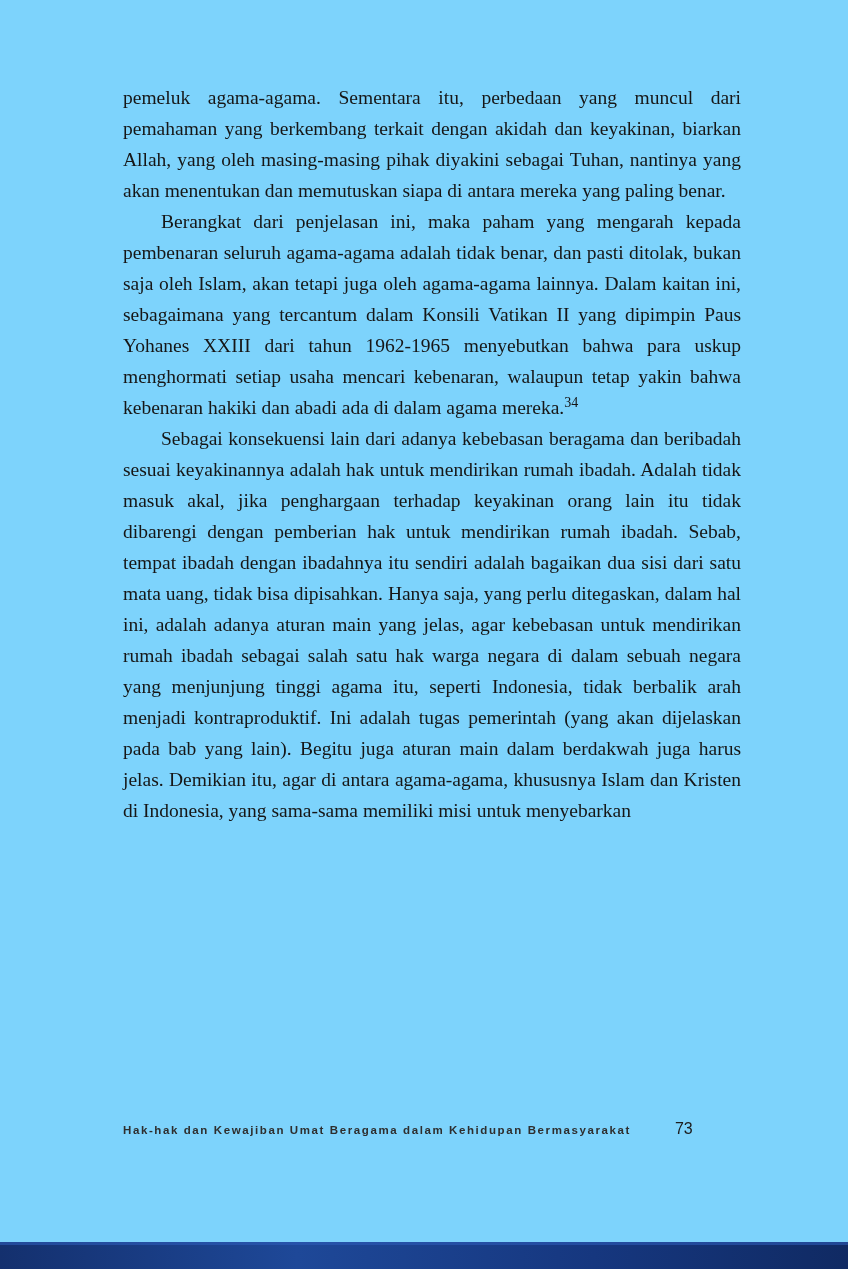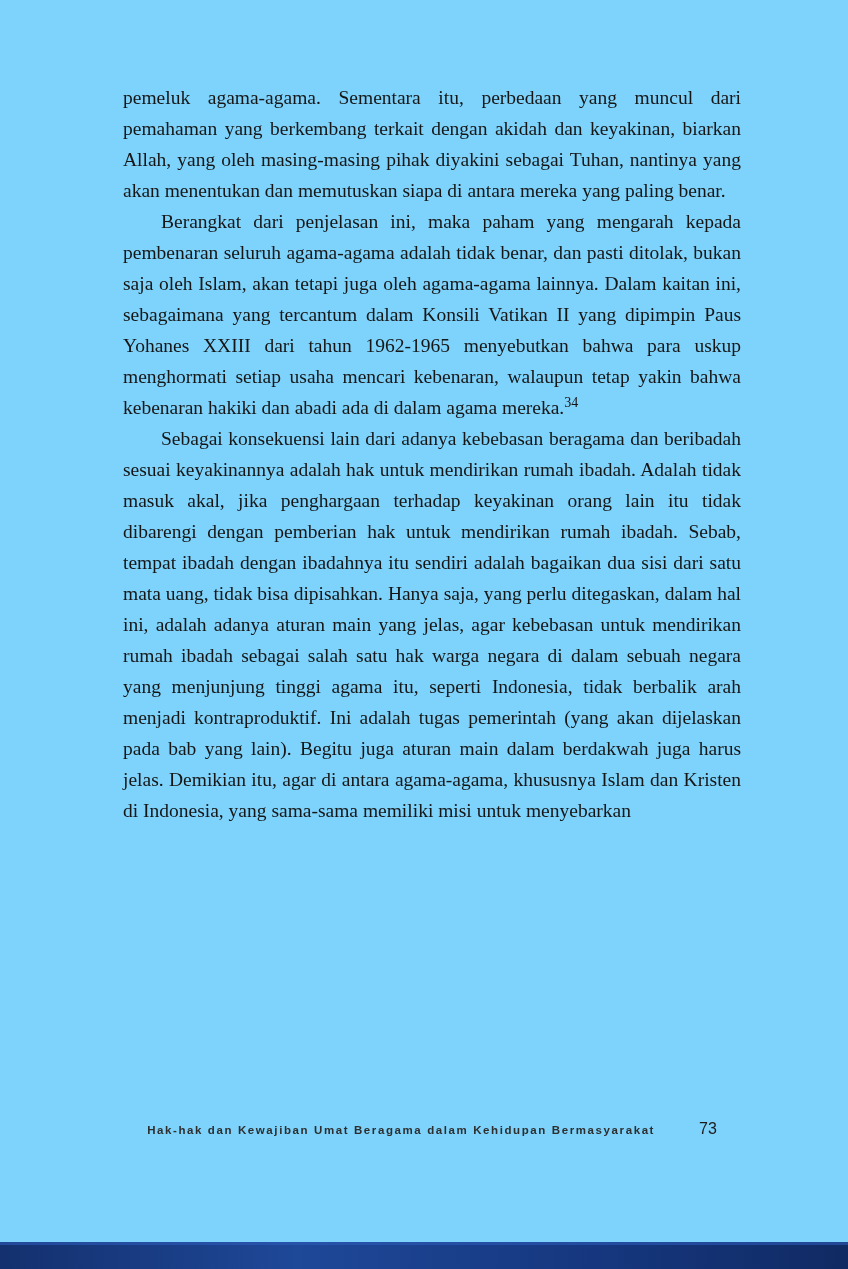--- a/index.html
+++ b/index.html
@@ -37,21 +37,21 @@
     font-size: 14px;
     line-height: 0;
     vertical-align: super;
   }
   .footer {
     position: absolute;
     left: 123px;
     top: 1120px;
     width: 618px;
     display: flex;
-    justify-content: center;
+    justify-content: flex-start;
     align-items: baseline;
     gap: 44px;
   }
   .footer-title {
     font-family: "Liberation Sans", sans-serif;
     font-size: 11.5px;
     font-weight: bold;
     letter-spacing: 1.6px;
     color: #2e2e2e;
     white-space: nowrap;

